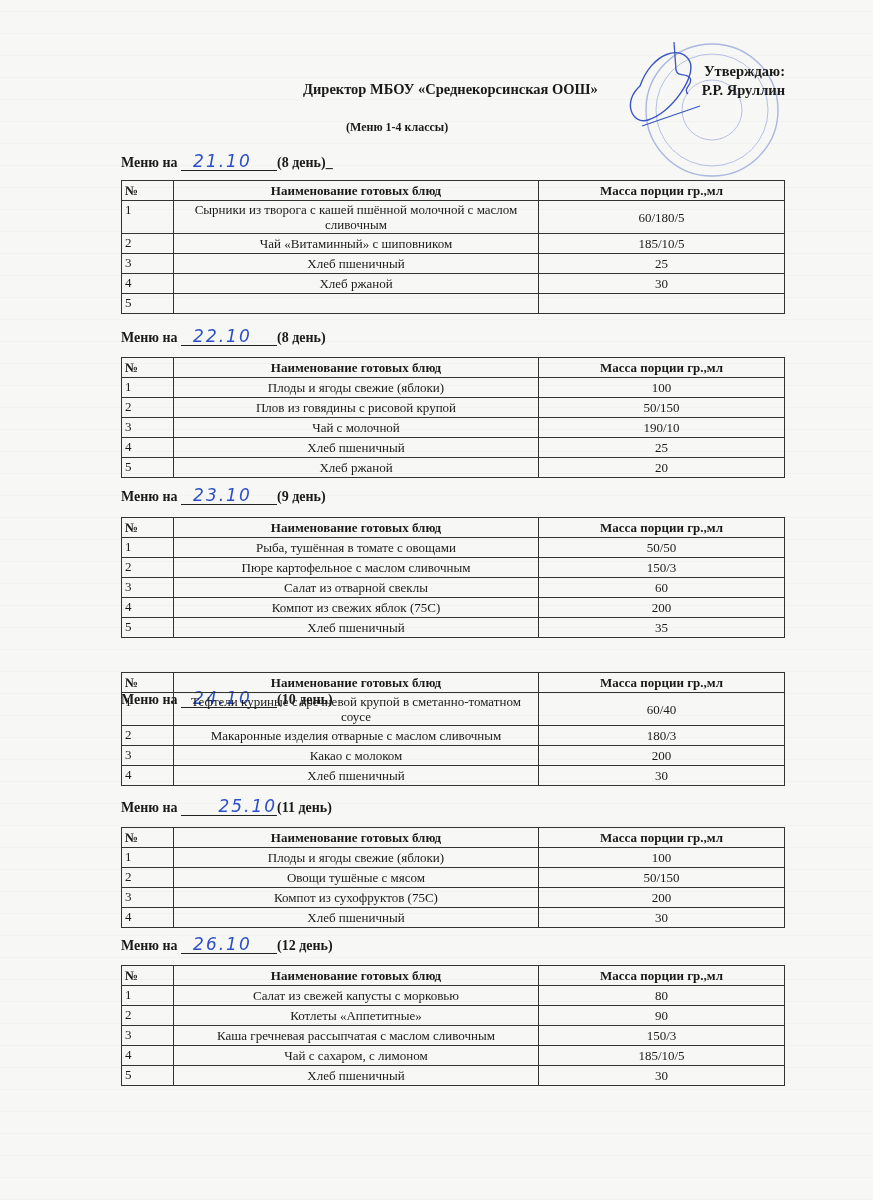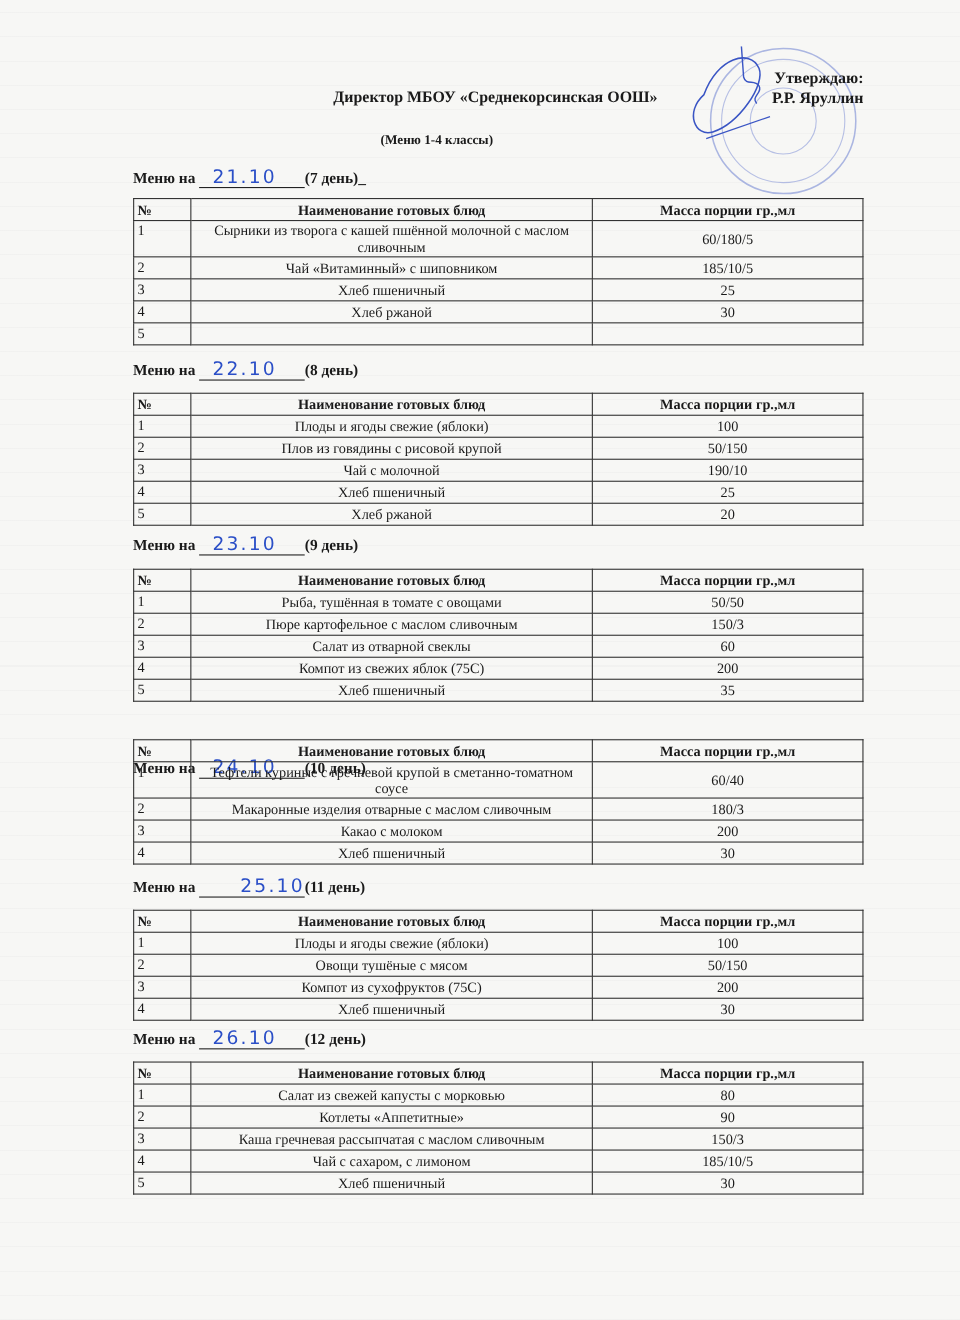--- a/index.html
+++ b/index.html
@@ -31,21 +31,21 @@
       position: absolute; left: 346px; top: 120px;
       font-weight: bold; font-size: 12px;
     }
     .menu-heading {
       position: absolute; left: 121px;
       font-weight: bold; font-size: 14px; white-space: nowrap;
     }
     .menu-heading .date-blank {
       display: inline-block; width: 96px; border-bottom: 1px solid #222;
       color: #2b4fc7; font-family: "DejaVu Sans", sans-serif; font-weight: normal;
-      font-size: 17px; letter-spacing: 2px;
+      font-size: 17px; font-style: italic; letter-spacing: 2px;
       padding-left: 12px; box-sizing: border-box; height: 17px; line-height: 15px;
       vertical-align: baseline;
     }
     table.menu {
       position: absolute; left: 121px; width: 664px;
       border-collapse: collapse; font-size: 13px;
       font-family: "Liberation Serif", serif;
     }
     table.menu th, table.menu td {
       border: 1px solid #333; padding: 1px 4px; line-height: 15px;
@@ -72,21 +72,21 @@
 </svg>
 
 <div class="approve">
   <div>Утверждаю:</div>
   <div>Р.Р. Яруллин</div>
 </div>
 <div class="director">Директор МБОУ «Среднекорсинская ООШ»</div>
 <div class="subtitle">(Меню 1-4 классы)</div>
 
 <div id="menus">
-    <div class="menu-heading" style="top: 154px;"><span>Меню на</span> <span class="date-blank">21.10</span><span>(7 день)_</span></div>
+    <div class="menu-heading" style="top: 154px;"><span>Меню на</span> <span class="date-blank">21.10</span><span>(8 день)_</span></div>
     <table class="menu" style="top: 180px;">
       <tbody>
         <tr>
           <th class="num">№</th>
           <th class="name">Наименование готовых блюд</th>
           <th class="mass">Масса порции гр.,мл</th>
         </tr>
         <tr>
           <td class="num" style="vertical-align: top;">1</td>
           <td class="name">Сырники из творога с кашей пшённой молочной с маслом сливочным</td>

